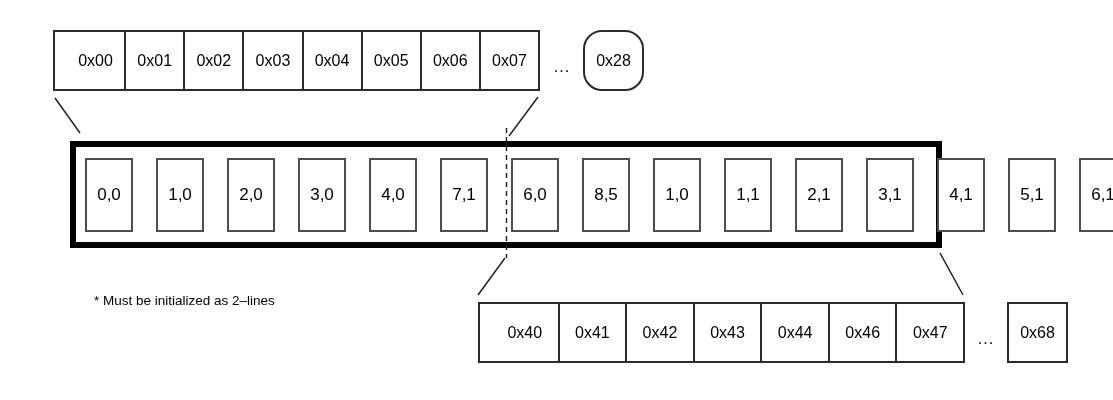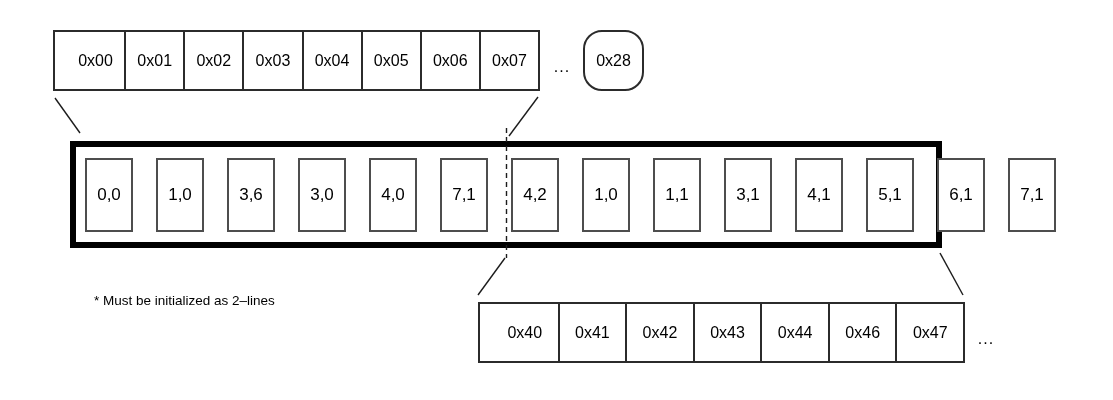--- a/index.html
+++ b/index.html
@@ -128,46 +128,49 @@
     <div class="cell">0x05</div>
     <div class="cell">0x06</div>
     <div class="cell">0x07</div>
   </div>
   <div class="ellipsis ellipsis-top">...</div>
   <div class="lone-box lone-top">0x28</div>
 
   <div class="buffer">
     <div class="bcell">0,0</div>
     <div class="bcell">1,0</div>
-    <div class="bcell">3,6</div>
+    <div class="bcell">2,0</div>
     <div class="bcell">3,0</div>
     <div class="bcell">4,0</div>
     <div class="bcell">7,1</div>
-    <div class="bcell">4,2</div>
+    <div class="bcell">6,0</div>
+    <div class="bcell">8,5</div>
     <div class="bcell">1,0</div>
     <div class="bcell">1,1</div>
+    <div class="bcell">2,1</div>
     <div class="bcell">3,1</div>
     <div class="bcell">4,1</div>
     <div class="bcell">5,1</div>
     <div class="bcell">6,1</div>
     <div class="bcell">7,1</div>
   </div>
 
   <div class="footnote">* Must be initialized as 2–lines</div>
 
   <div class="strip strip-bottom">
     <div class="cell">0x40</div>
     <div class="cell">0x41</div>
     <div class="cell">0x42</div>
     <div class="cell">0x43</div>
     <div class="cell">0x44</div>
     <div class="cell">0x46</div>
     <div class="cell">0x47</div>
   </div>
   <div class="ellipsis ellipsis-bottom">...</div>
+  <div class="lone-box lone-bottom">0x68</div>
 
   <svg class="overlay" viewBox="0 0 1113 400" xmlns="http://www.w3.org/2000/svg">
     <line x1="55" y1="98" x2="80" y2="133" stroke="#1c1c1c" stroke-width="1.4"></line>
     <line x1="538" y1="97" x2="509" y2="136" stroke="#1c1c1c" stroke-width="1.4"></line>
     <line x1="505" y1="258" x2="478" y2="295" stroke="#1c1c1c" stroke-width="1.4"></line>
     <line x1="940" y1="253" x2="963" y2="295" stroke="#1c1c1c" stroke-width="1.4"></line>
     <line x1="506.5" y1="128" x2="506.5" y2="258" stroke="#1c1c1c" stroke-width="1.4" stroke-dasharray="5 4"></line>
   </svg>
 
 </div>

